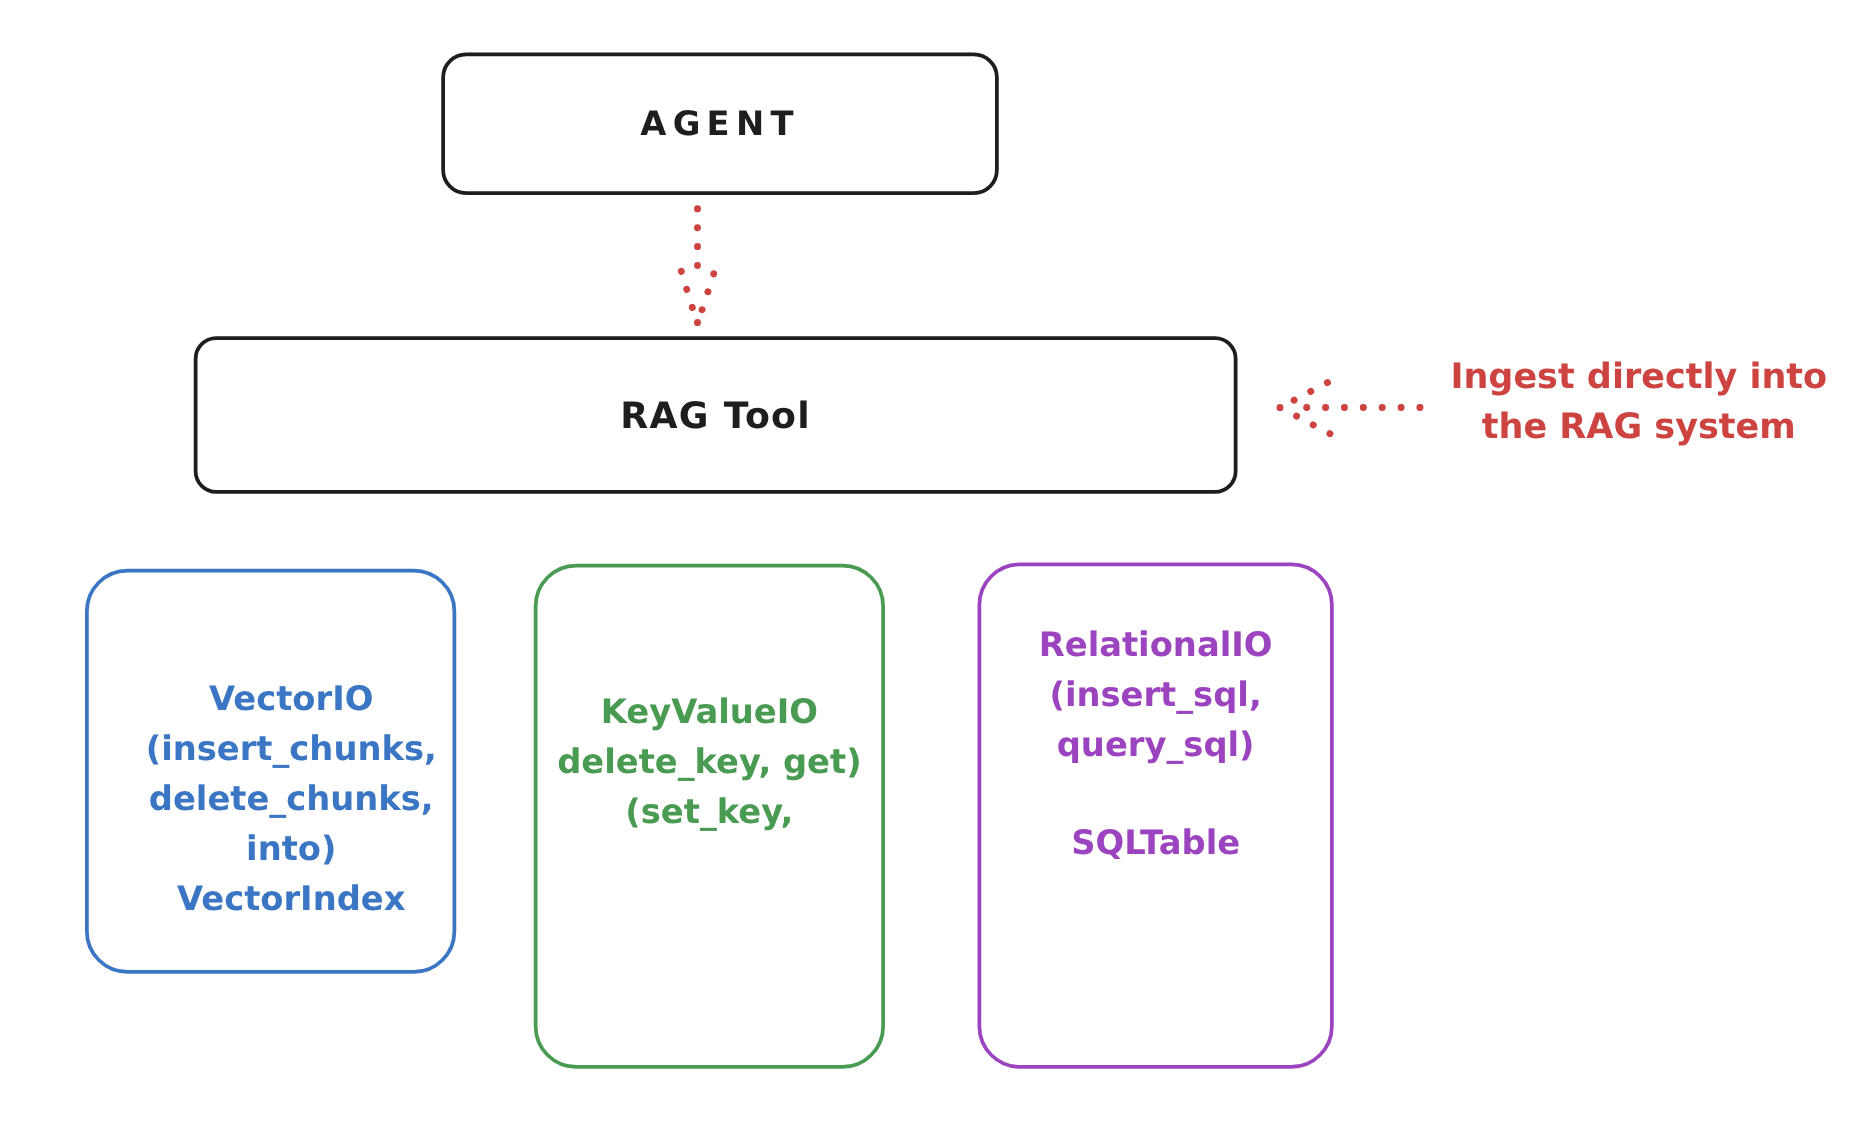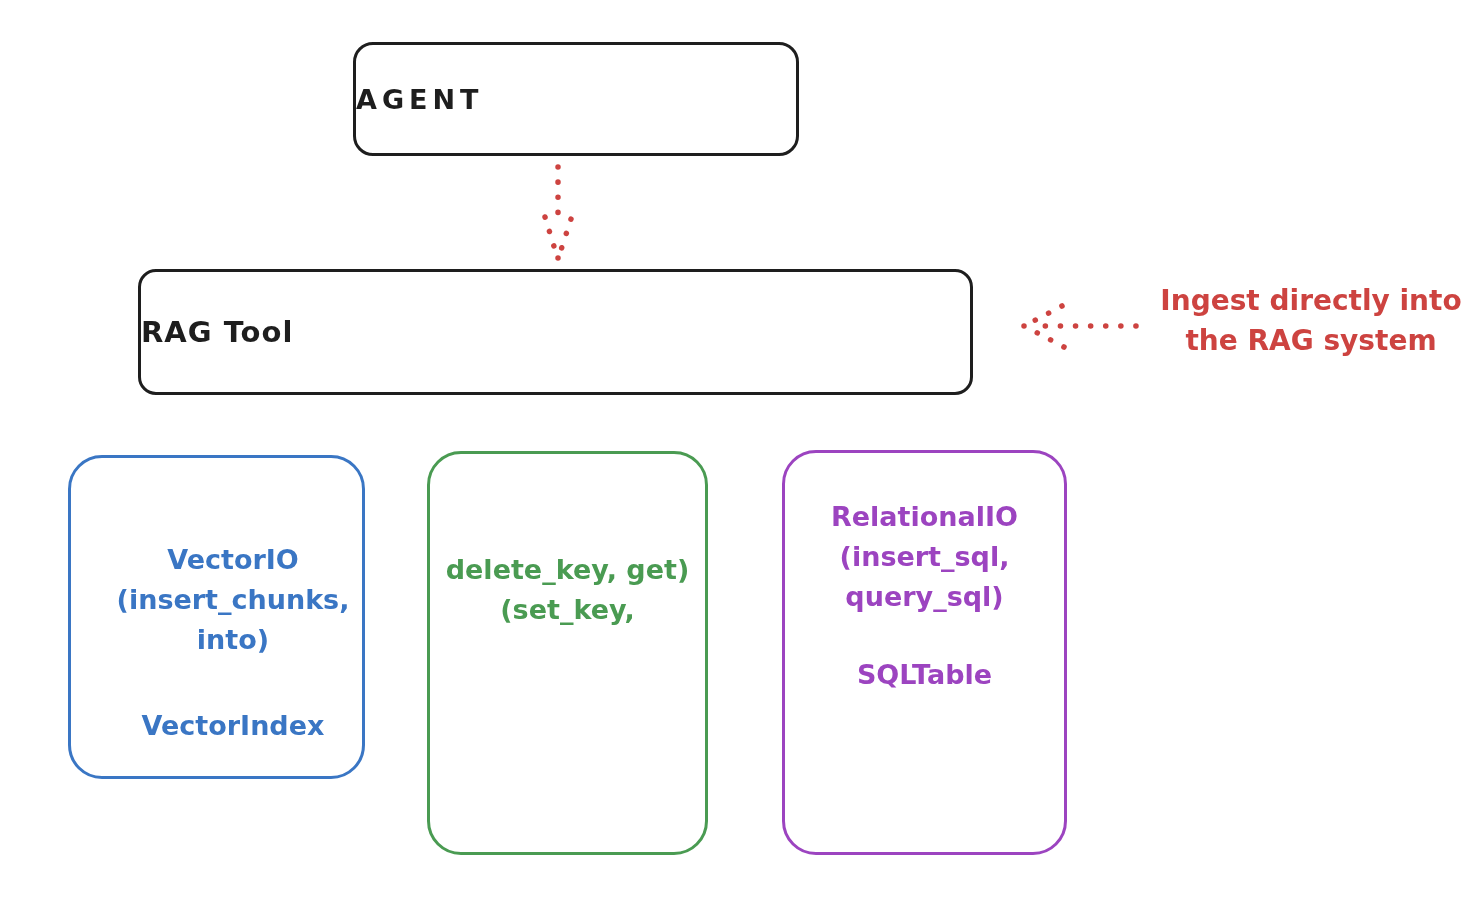--- a/index.html
+++ b/index.html
@@ -19,30 +19,31 @@
     height: 910px;
     background: var(--bg);
     overflow: hidden;
   }
   .node {
     position: absolute;
     border: 3.5px solid var(--black);
     border-radius: 20px;
     display: flex;
     align-items: center;
+    justify-content: center;
     background: var(--bg);
   }
   .node-agent {
     left: 353px; top: 42px; width: 446px; height: 114px;
   }
   .node-agent .node-label {
     font-size: 27px; font-weight: 700; letter-spacing: 5px; color: var(--black);
   }
   .node-ragtool {
-    left: 138px; top: 269px; width: 835px; height: 126px;
+    left: 155px; top: 269px; width: 835px; height: 126px;
     border-radius: 18px;
   }
   .node-ragtool .node-label {
     font-size: 29px; font-weight: 600; letter-spacing: 1px; color: var(--black);
   }
   .arrow-svg { position: absolute; color: var(--red); }
   .arrow-down { left: 542px; top: 163px; }
   .arrow-left { left: 1018px; top: 298px; }
   .ingest-note {
     position: absolute;
@@ -82,21 +83,21 @@
     font-weight: 600;
     line-height: 40px;
     white-space: nowrap;
   }
   .card .index-label {
     font-size: 27px;
     font-weight: 600;
     line-height: 40px;
     white-space: nowrap;
   }
-  .card-vector .index-label { margin-top: 46px; }
+  .card-vector .index-label { }
   .card-keyvalue .index-label { margin-top: 64px; }
   .card-relational .index-label { margin-top: 38px; }
 </style>
 </head>
 <body>
 
 <div class="canvas">
 
   <div class="node node-agent">
     <span class="node-label">AGENT</span>
@@ -125,25 +126,27 @@
   </svg>
 
   <div class="ingest-note">
     <div>Ingest directly into</div>
     <div>the RAG system</div>
   </div>
 
   <div class="card card-vector">
     <div class="line">VectorIO</div>
     <div class="line">(insert_chunks,</div>
+    <div class="line">delete_chunks,</div>
     <div class="line">into)</div>
     <div class="index-label">VectorIndex</div>
   </div>
 
   <div class="card card-keyvalue">
+    <div class="line">KeyValueIO</div>
     <div class="line">delete_key, get)</div>
     <div class="line">(set_key,</div>
   </div>
 
   <div class="card card-relational">
     <div class="line">RelationalIO</div>
     <div class="line">(insert_sql,</div>
     <div class="line">query_sql)</div>
     <div class="index-label">SQLTable</div>
   </div>

